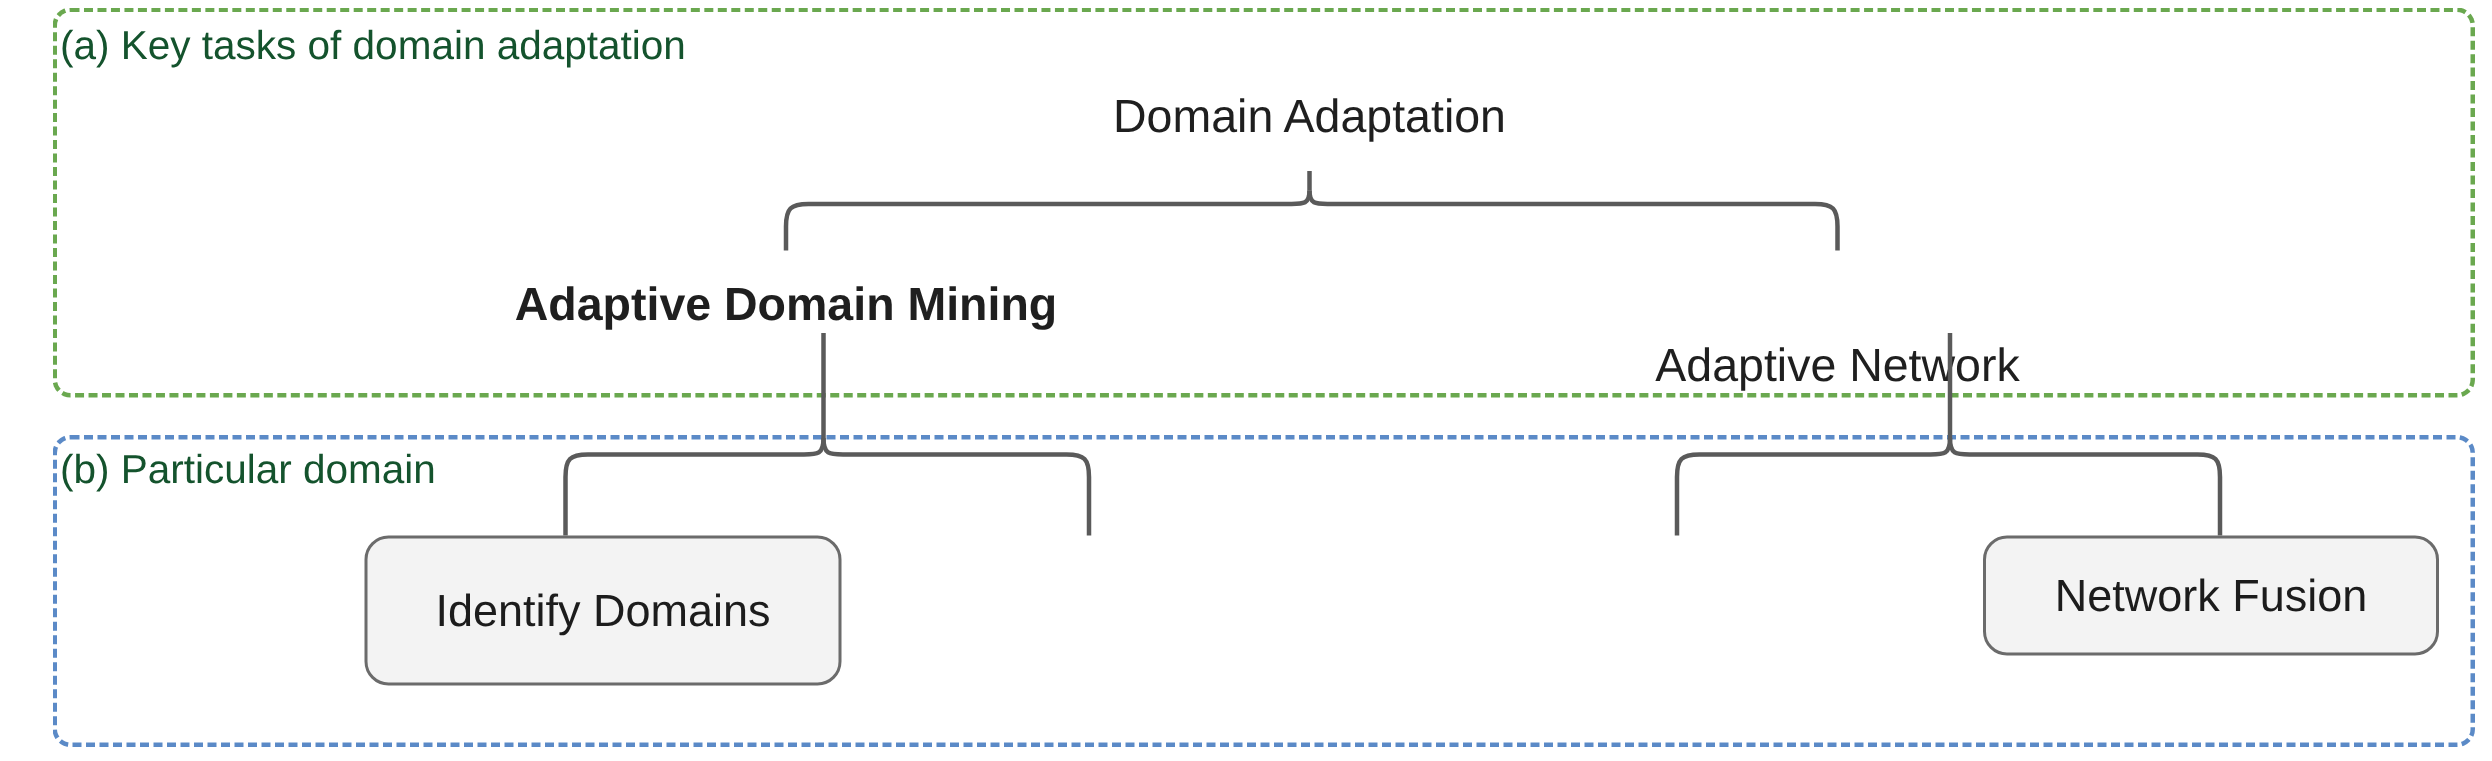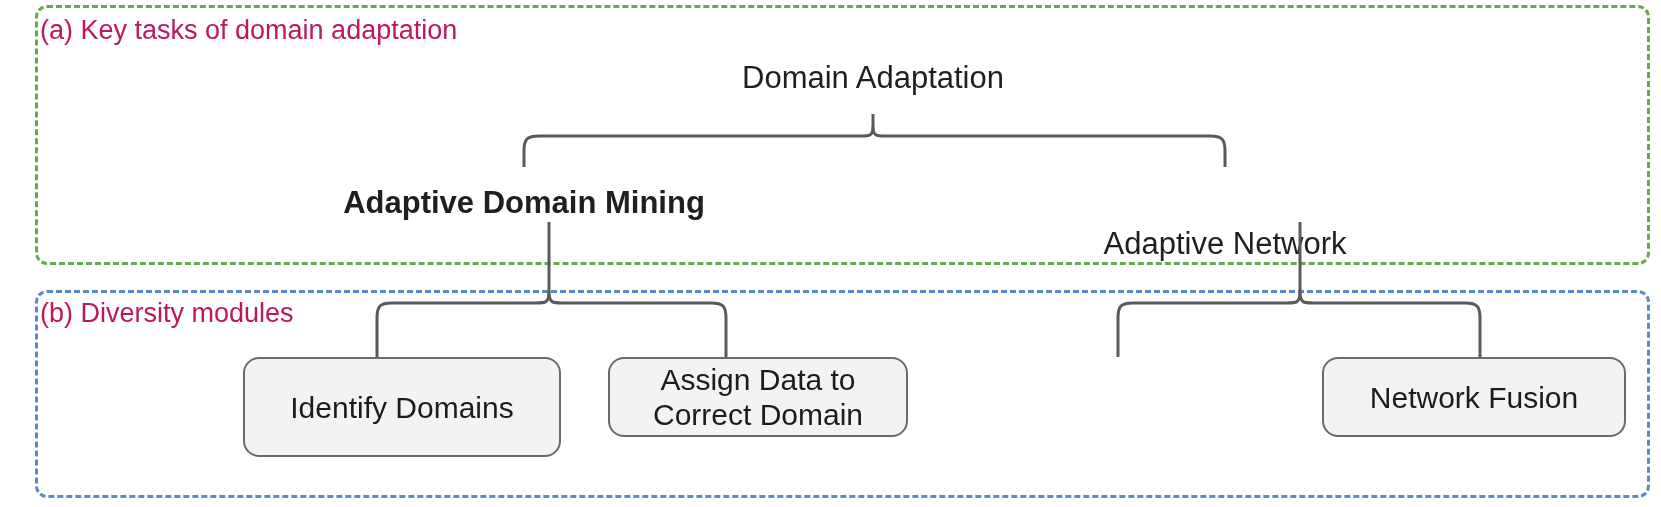--- a/index.html
+++ b/index.html
@@ -4,21 +4,21 @@
 <style>
   html,body{margin:0;padding:0;background:#ffffff;}
   body{width:1661px;height:507px;position:relative;overflow:hidden;
        font-family:"Liberation Sans","DejaVu Sans",sans-serif;color:#1c1c1c;}
   #stage{position:absolute;left:0;top:0;width:1661px;height:507px;}
 
   .group-box{position:absolute;box-sizing:border-box;border-style:dashed;border-radius:12px;background:transparent;}
   #group-a{left:35px;top:5px;width:1615px;height:260px;border-width:3px;}
   #group-b{left:35px;top:290px;width:1615px;height:208px;border-width:3px;}
 
-  .group-label{position:absolute;font-size:27px;line-height:32px;color:#be185d;white-space:nowrap;}
+  .group-label{position:absolute;font-size:27px;line-height:32px;color:#14532d;white-space:nowrap;}
   #label-a{left:40px;top:14px;}
   #label-b{left:40px;top:297px;}
 
   .node-text{position:absolute;font-size:31px;line-height:36px;color:#1f1f1f;white-space:nowrap;text-align:center;transform:translateX(-50%);}
   #root-text{left:873px;top:60px;}
   #mid-left-text{left:524px;top:185px;font-weight:bold;}
   #mid-right-text{left:1225px;top:185px;margin-top:41px;}
 
   .module-box{position:absolute;box-sizing:border-box;background:#f3f3f3;border:2.5px solid #6b6b6b;
       border-radius:16px;display:flex;align-items:center;justify-content:center;text-align:center;
@@ -33,21 +33,21 @@
 </style>
 </head>
 <body>
 
 <div id="stage">
 
   <div class="group-box" id="group-a" style="border-color:#6aa84f;"></div>
   <div class="group-box" id="group-b" style="border-color:#5b8ac7;"></div>
 
   <div class="group-label" id="label-a">(a) Key tasks of domain adaptation</div>
-  <div class="group-label" id="label-b">(b) Diversity modules</div>
+  <div class="group-label" id="label-b">(b) Particular domain</div>
 
   <div class="node-text" id="root-text">Domain Adaptation</div>
   <div class="node-text" id="mid-left-text">Adaptive Domain Mining</div>
   <div class="node-text" id="mid-right-text">Adaptive Network</div>
 
   <svg id="connectors" viewBox="0 0 1661 507">
 
     <path d="M873,114 L873,127"></path>
     <path d="M873,127 C873,136 869,136 861,136 L539,136 C527,136 524,139 524,151 L524,167"></path>
     <path d="M873,127 C873,136 877,136 885,136 L1210,136 C1222,136 1225,139 1225,151 L1225,167"></path>
@@ -58,25 +58,19 @@
 
     <path d="M1300,222 L1300,292"></path>
     <path d="M1300,292 C1300,303 1296,303 1287,303 L1133,303 C1121,303 1118,306 1118,318 L1118,357"></path>
     <path d="M1300,292 C1300,303 1304,303 1313,303 L1465,303 C1477,303 1480,306 1480,318 L1480,357"></path>
   </svg>
 
   <div class="module-box" id="box-identify">
     <span>Identify Domains</span>
   </div>
 
-  <div class="module-box" id="box-assign">
-    <span>
-      <span>Assign Data to</span><br>
-      <span>Correct Domain</span>
-    </span>
-  </div>
 
 
   <div class="module-box" id="box-fusion">
     <span>Network Fusion</span>
   </div>
 
 </div>
 
 </body></html>

